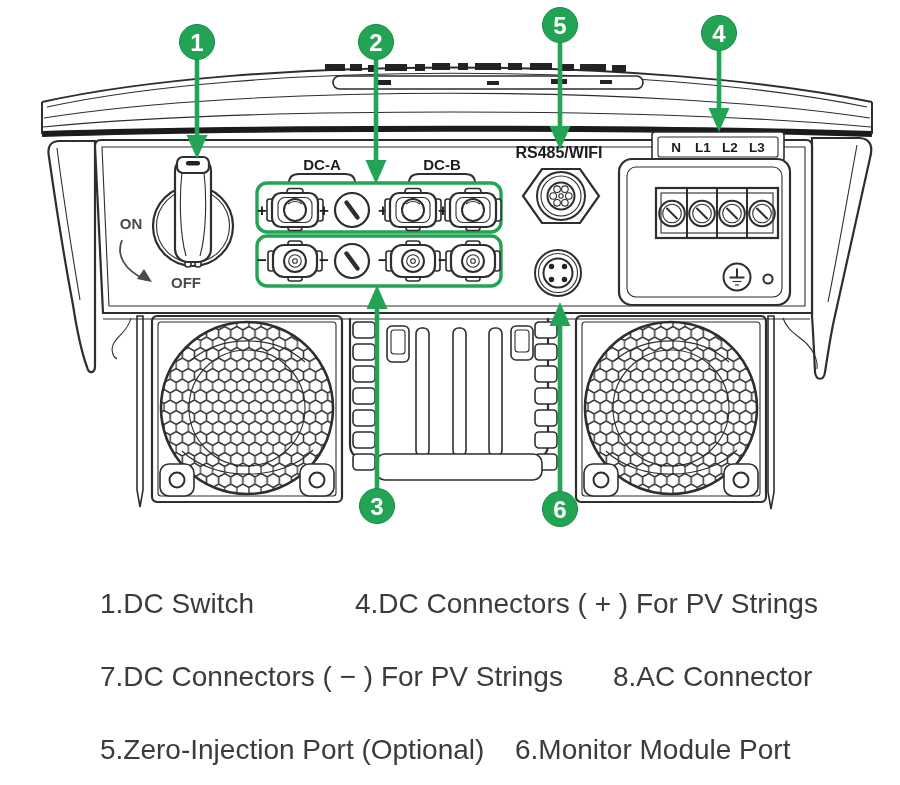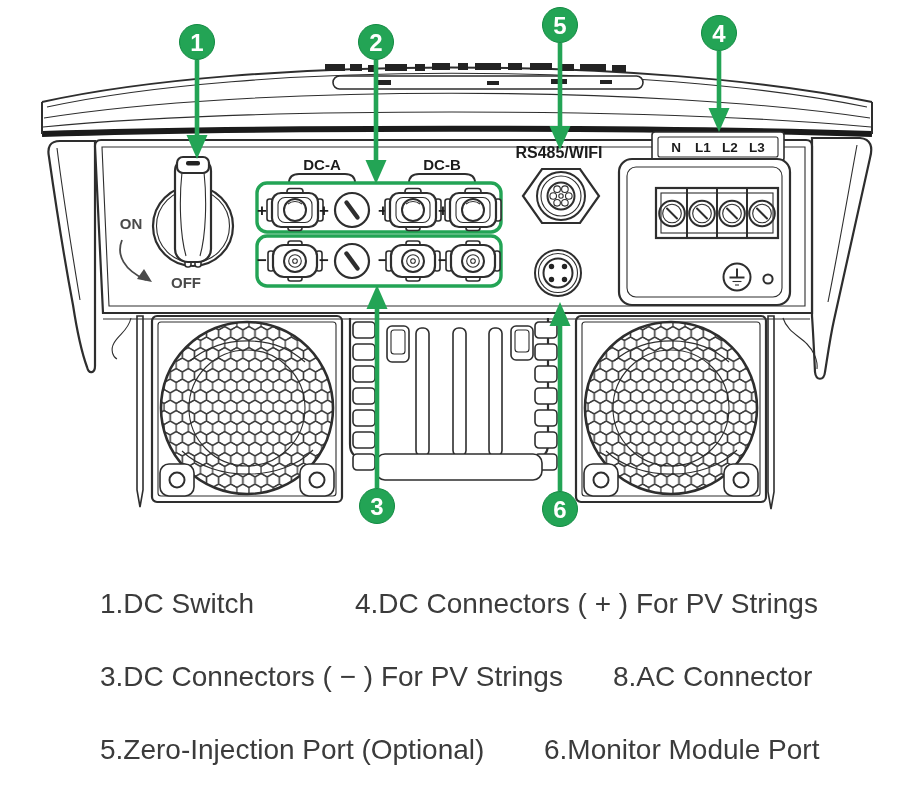--- a/index.html
+++ b/index.html
@@ -318,18 +318,18 @@
     <line x1="560" y1="491" x2="560" y2="324" class="gline"></line>
     <polygon points="560,302 549.5,326 570.5,326" class="gfill"></polygon>
     <circle cx="560" cy="509" r="17.5" class="mcirc"></circle>
     <text x="560" y="517.5" class="mnum">6</text>
   </g>
 </svg>
 
 <div class="legend">
   <span style="left:100px;top:588px">1.DC Switch</span>
   <span style="left:355px;top:588px">4.DC Connectors ( + ) For PV Strings</span>
-  <span style="left:100px;top:661px">3.DC Connectors ( − ) For PV Strings</span>
+  <span style="left:100px;top:661px">7.DC Connectors ( − ) For PV Strings</span>
   <span style="left:613px;top:661px">8.AC Connector</span>
   <span style="left:100px;top:734px">5.Zero-Injection Port (Optional)</span>
-  <span style="left:544px;top:734px">6.Monitor Module Port</span>
+  <span style="left:515px;top:734px">6.Monitor Module Port</span>
 </div>
 </div>
 
 </body></html>

